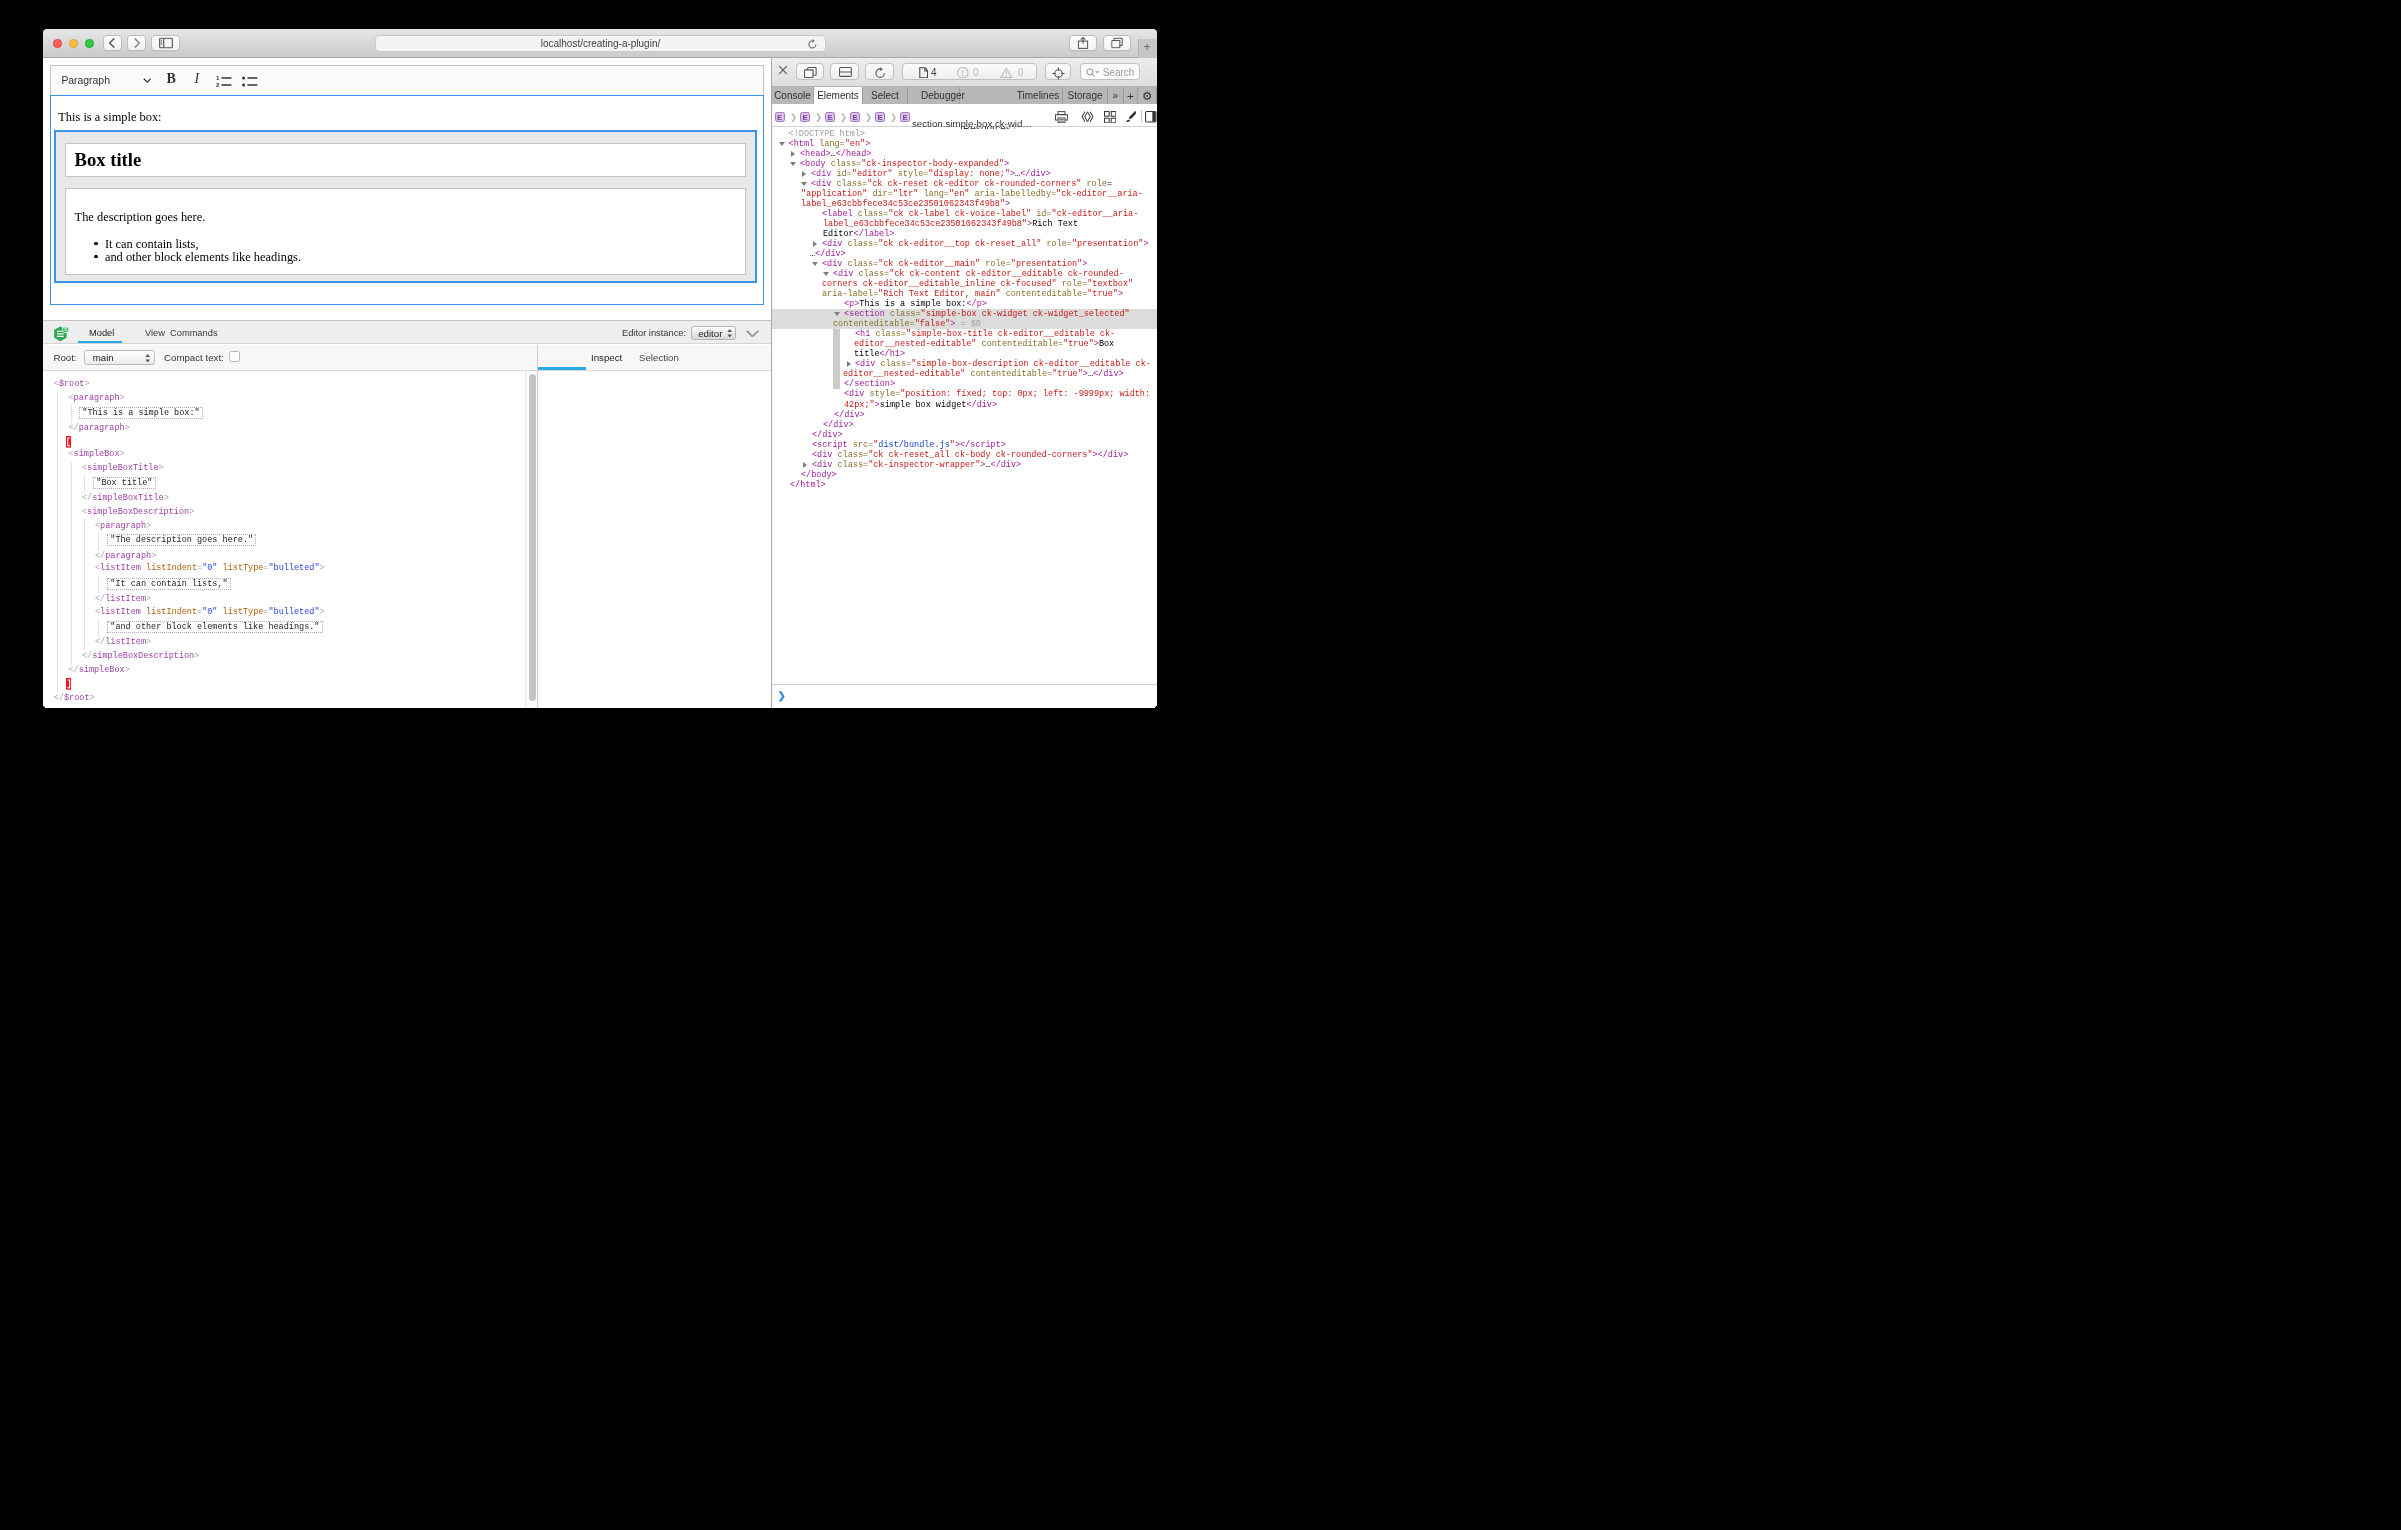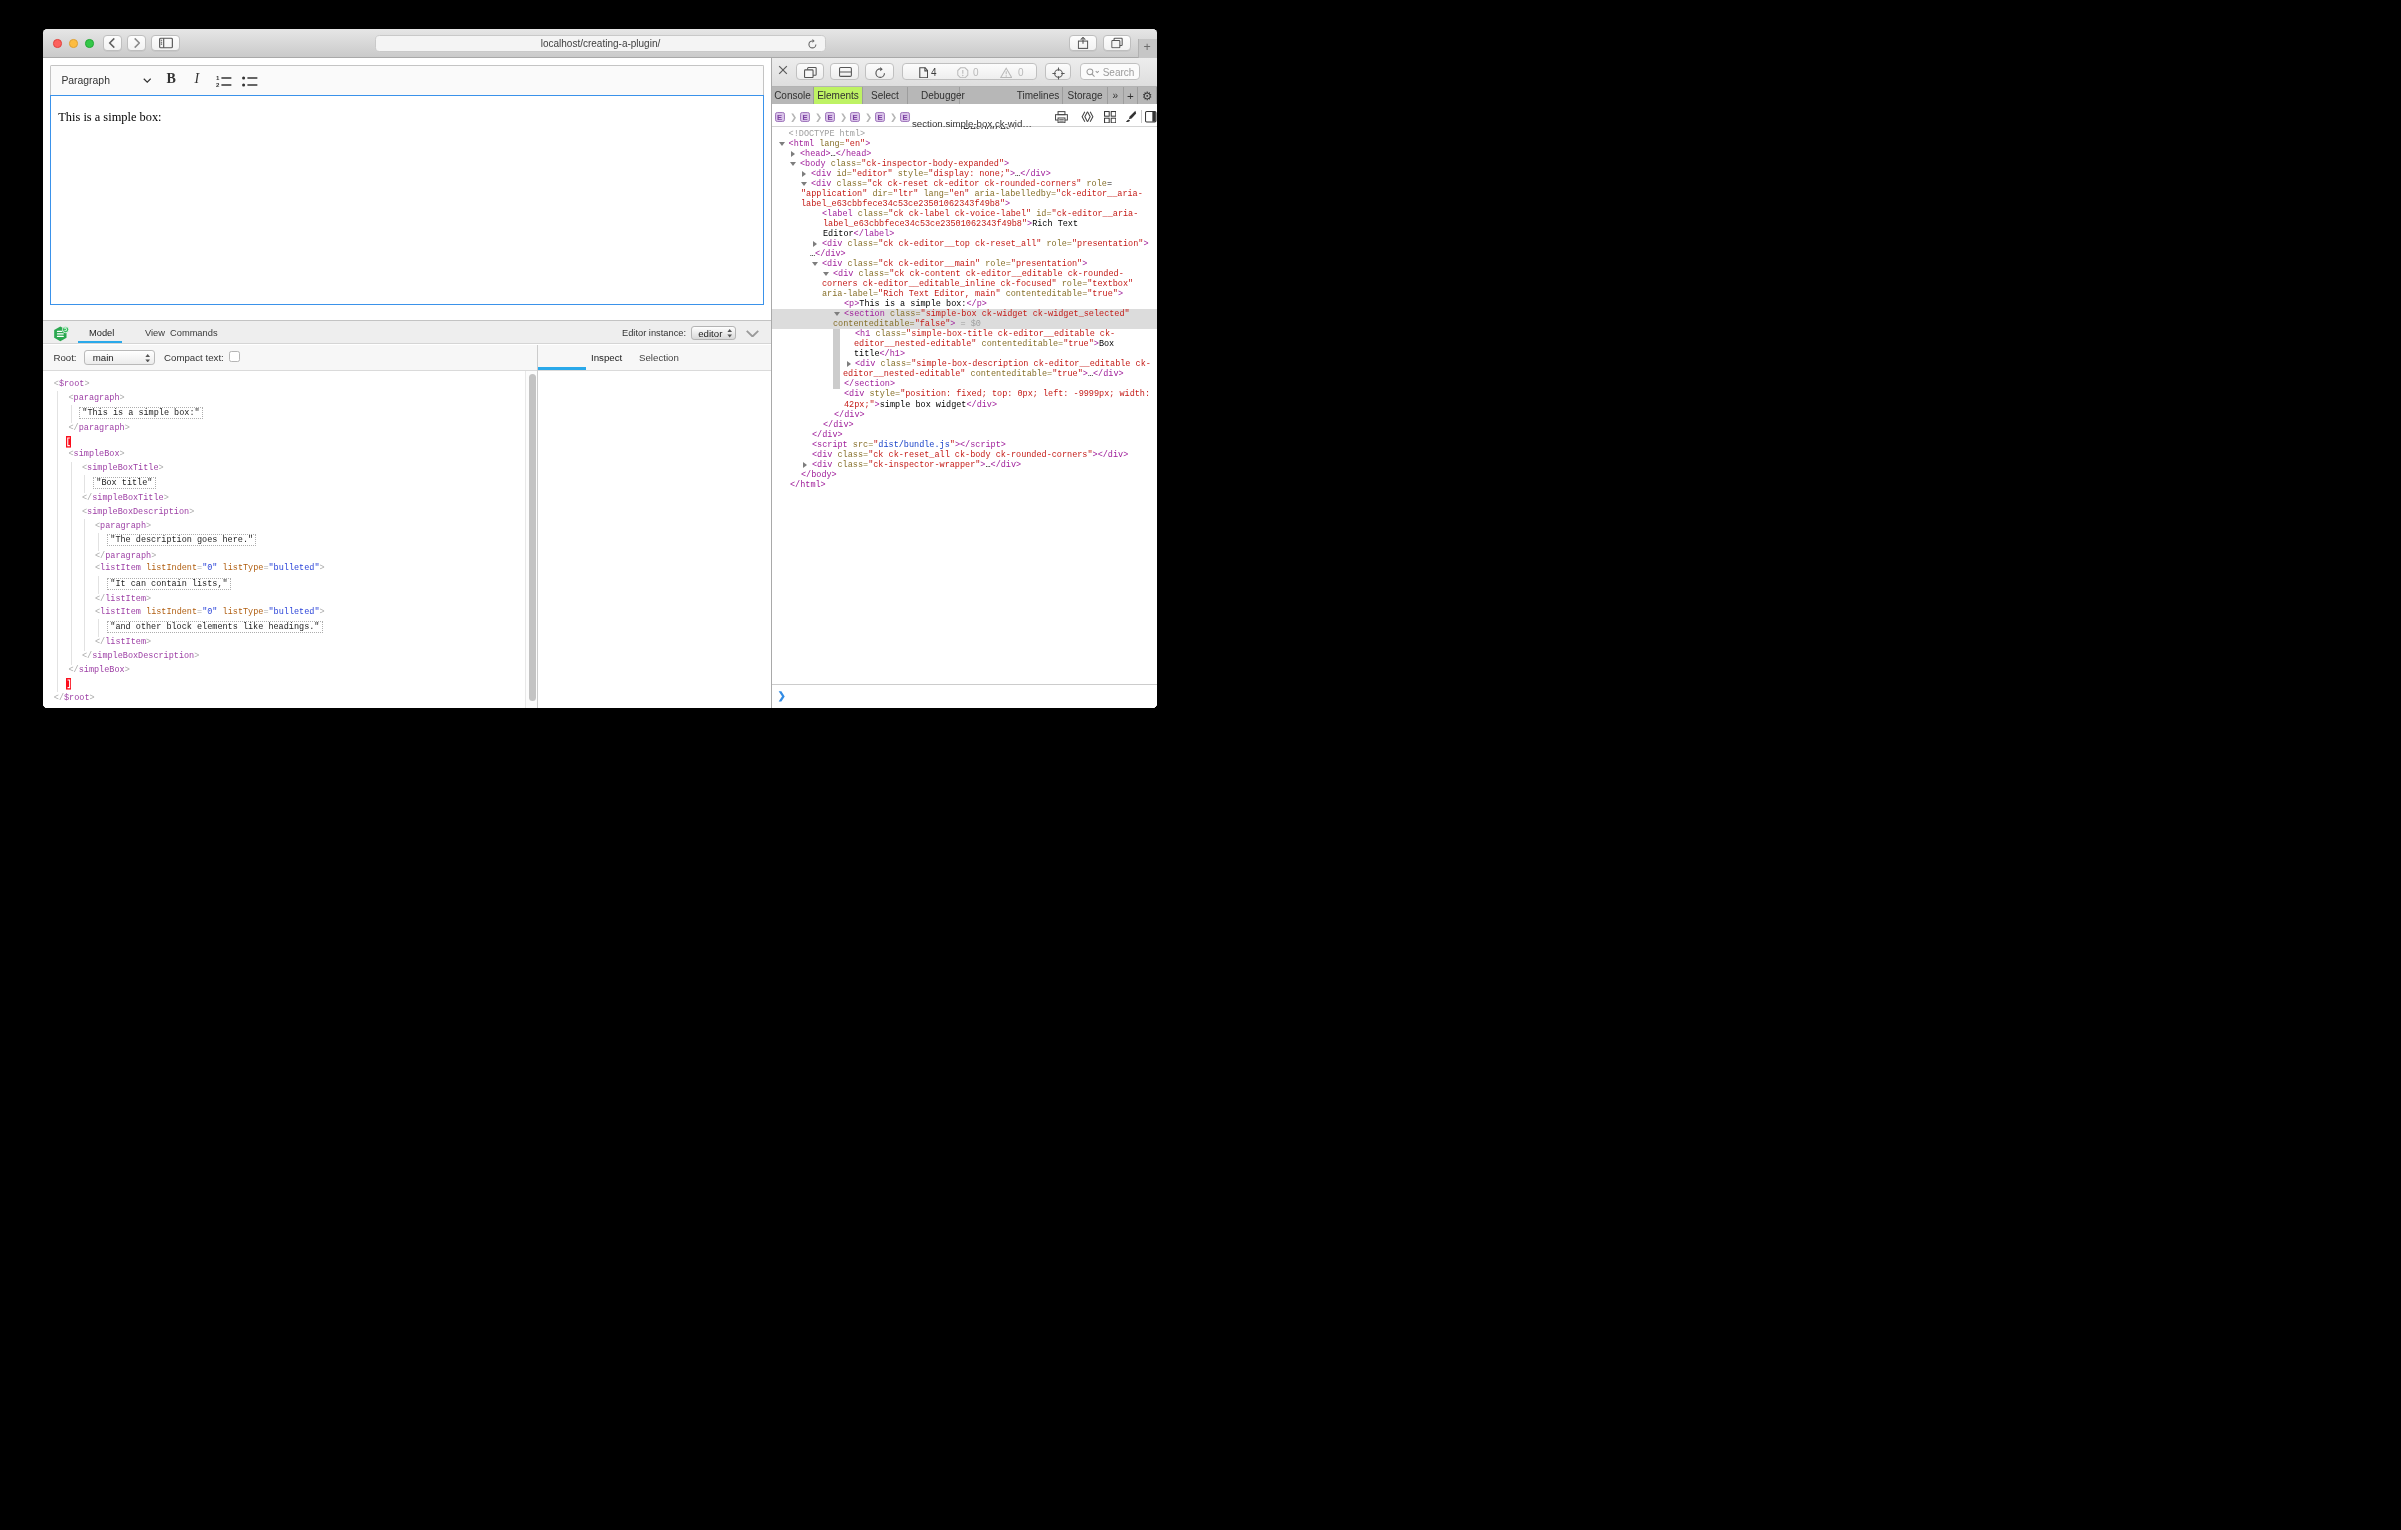--- a/index.html
+++ b/index.html
@@ -53,21 +53,21 @@
 .ma{color:#b05e10;} 
 .mv{color:#2c45d9;} 
 .mq{border:0.8px dotted #adadad;padding:0 2.3px;color:#222;background:#fff;}
 .gline{position:absolute;width:0.8px;background:#e2e2e2;}
 #mscroll{position:absolute;left:482px;top:50px;width:12.4px;bottom:0;background:#fcfcfc;border-left:0.8px solid #e8e8e8;}
 #mthumb{position:absolute;left:2.7px;top:3.1px;width:7px;height:327px;border-radius:3.9px;background:#c3c3c3;}
 
 #witb{position:absolute;left:0;top:0;width:100%;height:29px;background:linear-gradient(#ededed,#dedede);border-bottom:0.8px solid #b3b3b3;}
 #witabs{position:absolute;left:0;top:29px;width:100%;height:18px;background:#b7b7b7;border-bottom:0.8px solid #a2a2a2;}
 .wtab{position:absolute;top:0;height:18px;border-right:0.8px solid #9d9d9d;color:#303030;font-size:10px;text-align:center;line-height:17px;}
-.wtab.act{background:#bef264;}
+.wtab.act{background:#ffffff;}
 #wibc{position:absolute;left:0;top:46px;width:100%;height:23px;background:#fff;border-bottom:0.8px solid #d4d4d4;}
 .ebadge{position:absolute;top:7.7px;width:10px;height:10px;background:#d9c3e8;border:0.8px solid #a178bd;border-radius:2.3px;color:#7a3fa0;font-size:7.7px;font-weight:bold;text-align:center;line-height:9.3px;}
 .bchev{position:absolute;top:7.7px;color:#b5b5b5;font-size:8.5px;}
 #bctext{position:absolute;left:140px;top:6.2px;font-size:9.7px;color:#333;margin-top:8px;}
 .wibtn{position:absolute;top:5.4px;height:17px;background:linear-gradient(#fcfcfc,#eee);border:0.8px solid #c0c0c0;border-radius:3.9px;}
 #dom{position:absolute;left:0;top:71px;width:100%;height:550px;background:#fff;overflow:hidden;}
 .drow{position:absolute;font-family:"Liberation Mono",monospace;font-size:8.5px;line-height:10px;white-space:pre;color:#000;}
 .dt{color:#a0209b;} 
 .da{color:#87702a;} 
 .dv{color:#c41a16;} 
@@ -149,20 +149,30 @@
         </svg>
       <svg style="position:absolute;left:191px;top:8.5px" width="16.2" height="13" viewBox="0 0 21 17">
           <circle cx="2" cy="4" r="2" fill="#333"></circle>
           <circle cx="2" cy="13" r="2" fill="#333"></circle>
           <line x1="7" y1="4" x2="20" y2="4" stroke="#333" stroke-width="2"></line>
           <line x1="7" y1="13" x2="20" y2="13" stroke="#333" stroke-width="2"></line>
         </svg>
     </div>
     <div id="ckcontent">
       <div class="serif" style="position:absolute;left:7.7px;top:14px;font-size:12.4px;">This is a simple box:</div>
+      <div id="widget">
+        <div id="wtitle">
+            <div class="serif" style="position:absolute;left:8.5px;top:5.4px;font-size:18.6px;font-weight:bold;">Box title</div>
+          </div>
+        <div id="wdesc">
+          <div class="serif" style="position:absolute;left:8.5px;top:21px;font-size:12.4px;">The description goes here.</div>
+          <div class="serif" style="position:absolute;left:28px;top:48px;font-size:12.4px;"><span style="position:absolute;left:0;top:4.6px;width:3.9px;height:3.9px;border-radius:50%;background:#000;"></span><span style="margin-left:10.8px;">It can contain lists,</span></div>
+          <div class="serif" style="position:absolute;left:28px;top:61px;font-size:12.4px;"><span style="position:absolute;left:0;top:4.6px;width:3.9px;height:3.9px;border-radius:50%;background:#000;"></span><span style="margin-left:10.8px;">and other block elements like headings.</span></div>
+        </div>
+      </div>
     </div>
 
     <div id="cki">
       <div id="ckihead">
         <svg style="position:absolute;left:9.7px;top:4.6px" width="17" height="17" viewBox="0 0 22 22">
             <path d="M9.5 0.8 L17.5 5.2 L17.5 15.2 L9.5 19.8 L1.5 15.2 L1.5 5.2 Z" fill="#2aa84f"></path>
             <rect x="5" y="6.2" width="7" height="1.7" rx="0.8" fill="#fff"></rect>
             <rect x="5" y="9.4" width="9" height="1.7" rx="0.8" fill="#fff"></rect>
             <rect x="5" y="12.6" width="9" height="1.7" rx="0.8" fill="#fff"></rect>
             <circle cx="16.3" cy="4.6" r="4.1" fill="#2dbd58" stroke="#f2f2f2" stroke-width="1.2"></circle>

